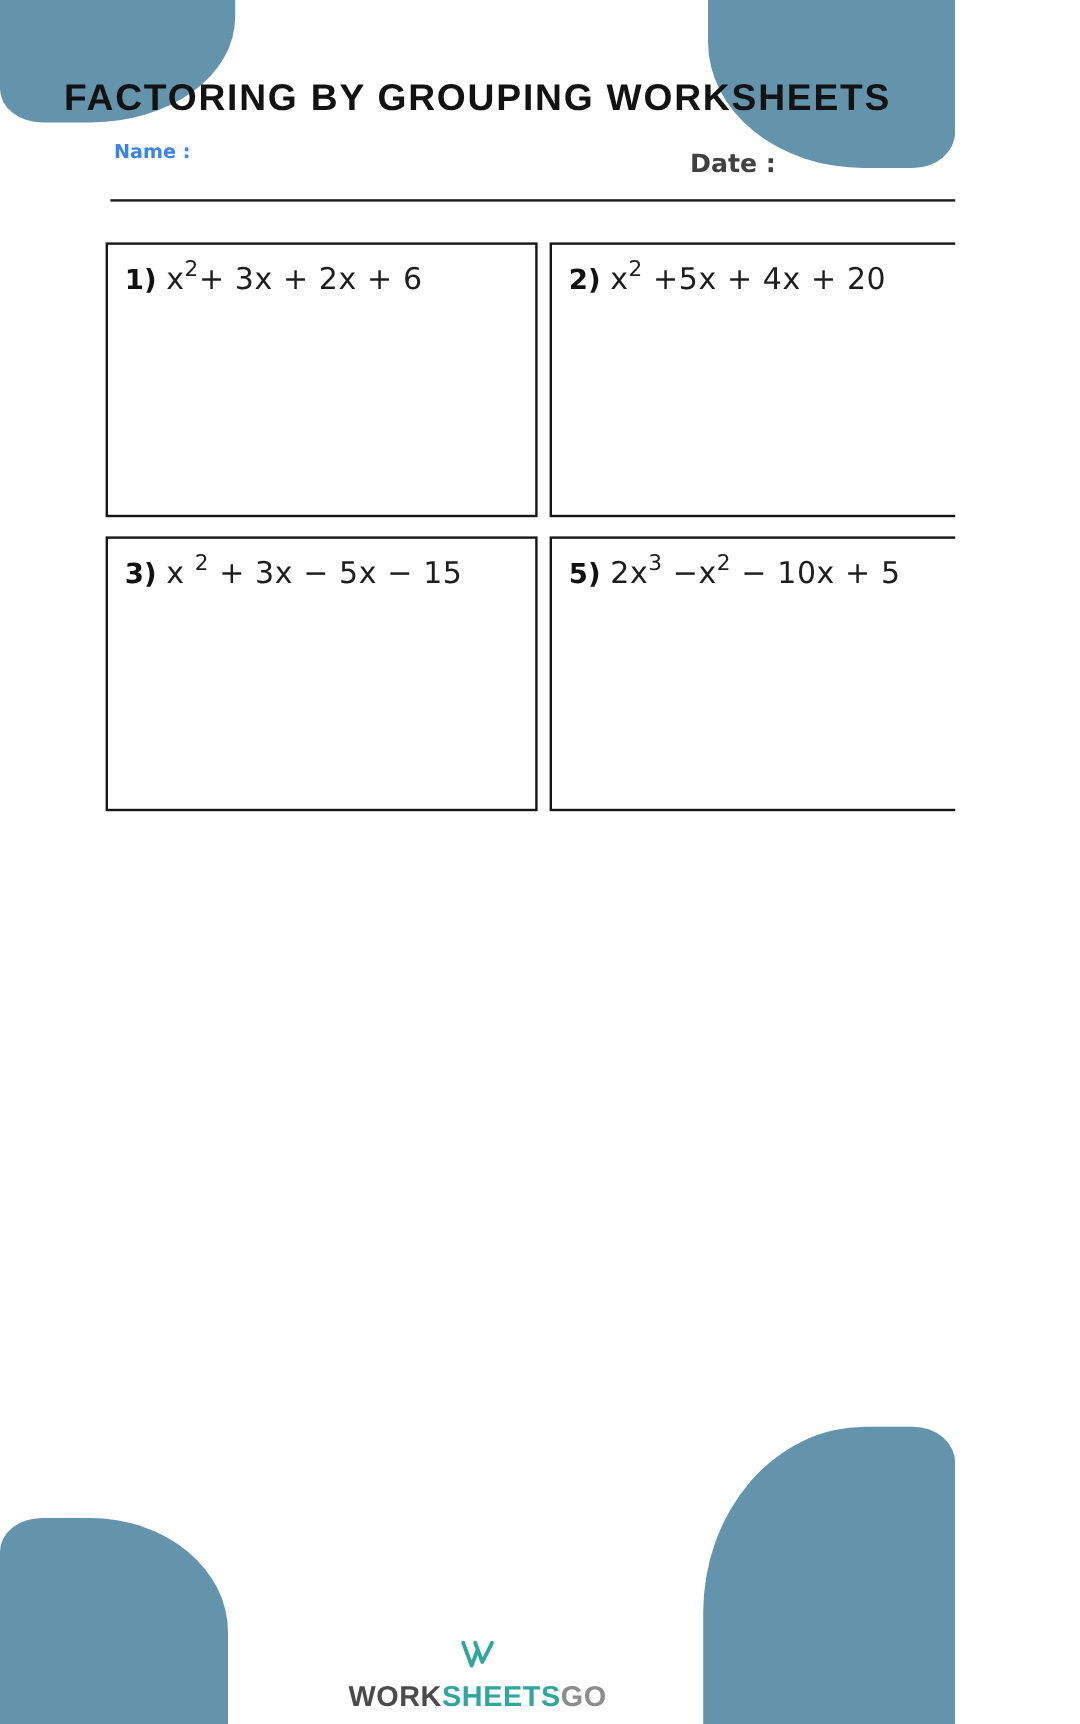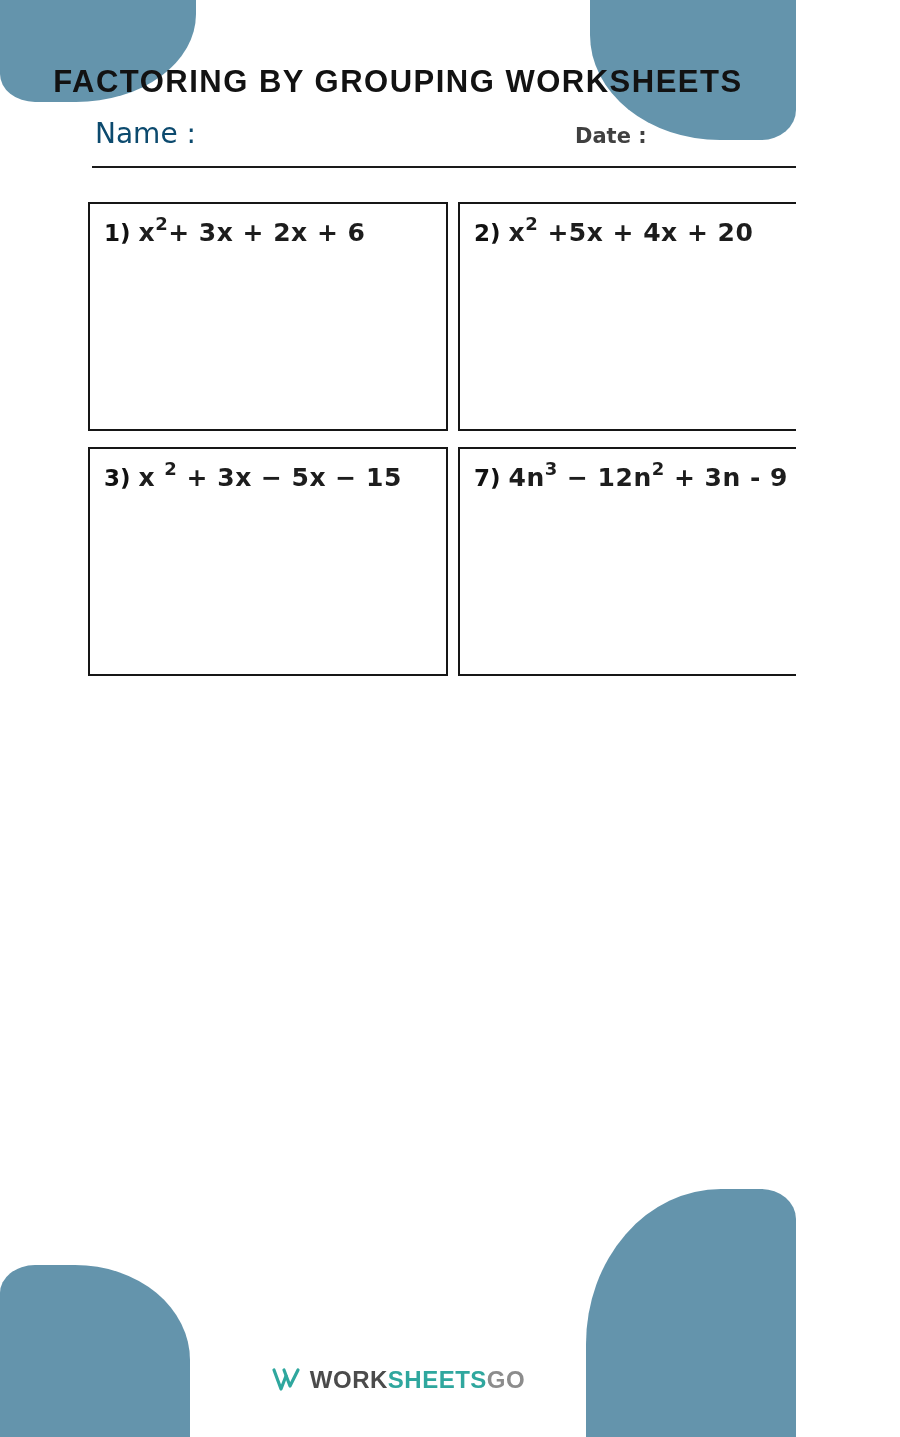--- a/index.html
+++ b/index.html
@@ -53,23 +53,23 @@
     font-family: "Liberation Sans", sans-serif;
     font-weight: 900;
     font-size: 31px;
     letter-spacing: 1.5px;
     color: #121212;
   }
   .name-label {
     position: absolute;
     left: 95px;
     top: 117px;
-    font-weight: 400;
-    font-size: 28px;
-    color: #0c4a6e;
+    font-weight: 700;
+    font-size: 16px;
+    color: #3b82f6;
   }
   .date-label {
     position: absolute;
     left: 575px;
     top: 124px;
     font-weight: 700;
     font-size: 21px;
     color: #404040;
   }
   .header-rule {
@@ -105,39 +105,39 @@
   .problem-number {
     font-weight: 700;
     font-size: 23px;
     color: #111111;
     margin-right: 8px;
   }
   .problem-expression {
     font-size: 25px;
     color: #1d1d1d;
     letter-spacing: 0.5px;
-    font-weight: bold;
   }
   .problem-expression sup {
     font-size: 18px;
     position: relative;
     top: -2px;
     line-height: 0;
   }
 
   
   .footer {
     position: absolute;
     left: 0;
     top: 1366px;
     width: 100%;
     display: flex;
     justify-content: center;
     align-items: center;
     gap: 9px;
+    flex-direction: column;
   }
   .logo-icon {
     width: 30px;
     height: 26px;
     flex: 0 0 auto;
   }
   .brand {
     font-family: "Liberation Sans", sans-serif;
     font-weight: 700;
     font-size: 24px;
@@ -168,21 +168,21 @@
       <div class="problem-box">
         <div class="problem-line"><span class="problem-number">1)</span><span class="problem-expression">x<sup>2</sup>+ 3x + 2x + 6</span></div>
       </div>
       <div class="problem-box">
         <div class="problem-line"><span class="problem-number">2)</span><span class="problem-expression">x<sup>2</sup> +5x + 4x + 20</span></div>
       </div>
       <div class="problem-box">
         <div class="problem-line"><span class="problem-number">3)</span><span class="problem-expression">x <sup>2</sup> + 3x − 5x − 15</span></div>
       </div>
       <div class="problem-box">
-        <div class="problem-line"><span class="problem-number">7)</span><span class="problem-expression">4n<sup>3</sup> − 12n<sup>2</sup> + 3n - 9</span></div>
+        <div class="problem-line"><span class="problem-number">5)</span><span class="problem-expression">2x<sup>3</sup> −x<sup>2</sup> − 10x + 5</span></div>
       </div>
     </div>
 
   <div class="footer">
     <svg class="logo-icon" viewBox="0 0 30 26" aria-hidden="true">
       <path d="M3 3 L10 22 L15 9" fill="none" stroke="#2fa79e" stroke-width="3.2" stroke-linecap="round" stroke-linejoin="round"></path>
       <path d="M13 3 L19 19 L27 3" fill="none" stroke="#2fa79e" stroke-width="3.2" stroke-linecap="round" stroke-linejoin="round"></path>
     </svg>
     <span class="brand">
       <span class="brand-work">WORK</span><span class="brand-sheets">SHEETS</span><span class="brand-go">GO</span>

